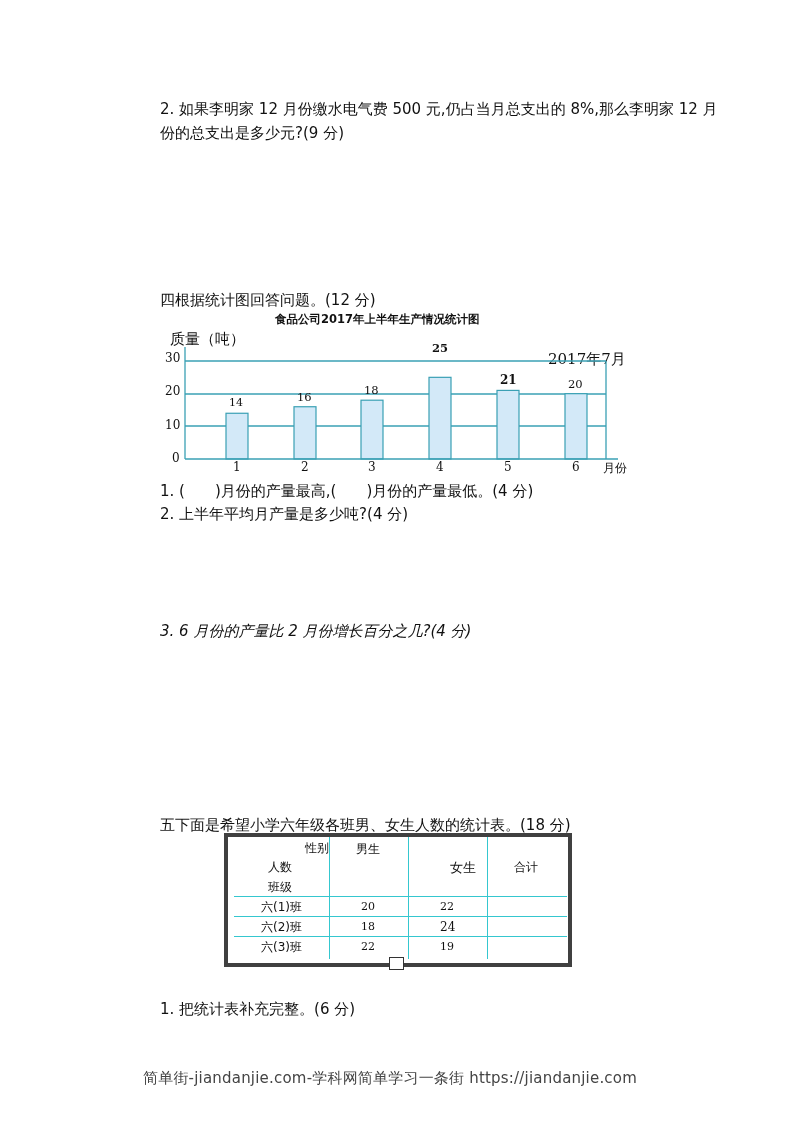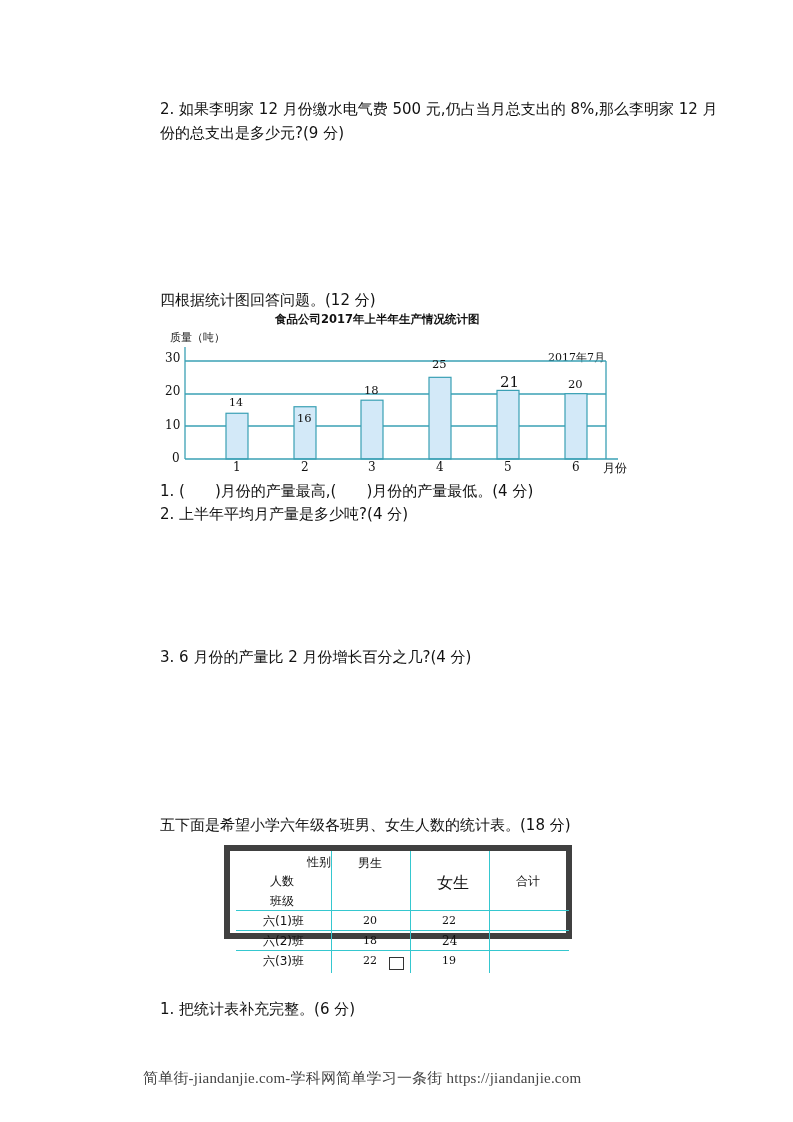--- a/index.html
+++ b/index.html
@@ -2,23 +2,23 @@
 <html><head>
 <meta charset="utf-8">
 <style>
   html, body { margin: 0; padding: 0; background: #ffffff; }
   body { width: 793px; height: 1122px; position: relative; overflow: hidden;
          font-family: "DejaVu Sans", "Liberation Sans", sans-serif; color: #111; }
   .abs { position: absolute; }
   .q { font-size: 15px; line-height: 24px; white-space: nowrap; margin-left: 40px; }
   .num { font-family: "DejaVu Serif", "Liberation Serif", serif; }
   .chart-title { font-size: 11.5px; font-weight: bold; white-space: nowrap; }
-  .small-serif { font-family: "DejaVu Serif", "Liberation Serif", serif; font-size: 11px; white-space: nowrap; }
+  .small-serif { font-family: "DejaVu Serif", "Liberation Serif", serif; font-size: 15px; white-space: nowrap; }
   .tick { font-family: "DejaVu Serif", "Liberation Serif", serif; font-size: 12px; }
-  .footer { font-size: 15px; color: #444; white-space: nowrap; letter-spacing: 0.2px; font-family: Liberation Serif, serif; }
+  .footer { font-size: 15px; color: #444; white-space: nowrap; letter-spacing: 0.2px; }
 </style>
 </head>
 <body>
 
 <div class="abs q" style="left:120px; top:97px;">2. 如果李明家 12 月份缴水电气费 500 元,仍占当月总支出的 8%,那么李明家 12 月</div>
 <div class="abs q" style="left:120px; top:121px;">份的总支出是多少元?(9 分)</div>
 
 <div class="abs q" style="left:120px; top:288px;">四根据统计图回答问题。(12 分)</div>
 
 <div class="abs chart-title" style="left:262px; top:312px;margin-left:13px;">食品公司2017年上半年生产情况统计图</div>
@@ -54,49 +54,49 @@
 <div class="abs tick" style="left:233px; top:460px;">1</div>
 <div class="abs tick" style="left:301px; top:460px;">2</div>
 <div class="abs tick" style="left:368px; top:460px;">3</div>
 <div class="abs tick" style="left:436px; top:460px;">4</div>
 <div class="abs tick" style="left:504px; top:460px;">5</div>
 <div class="abs tick" style="left:572px; top:460px;">6</div>
 <div class="abs small-serif" style="left:603px; top:460px; font-size:12px;">月份</div>
 
 <div id="bar-labels">
     <div class="abs tick" style="left: 229px; top: 396.267px; font-size: 11px;">14</div>
-    <div class="abs tick" style="left: 297px; top: 389.733px; font-size: 11.5px; margin-top: 21px;">16</div>
+    <div class="abs tick" style="left: 297px; top: 389.733px; font-size: 11.5px;">16</div>
     <div class="abs tick" style="left: 364px; top: 383.2px; font-size: 11.5px;">18</div>
-    <div class="abs tick" style="left: 432px; top: 357px; font-size: 11.5px;">25</div>
-    <div class="abs tick" style="left: 500px; top: 373.4px; font-size: 15px;">21</div>
+    <div class="abs tick" style="left: 432px; top: 341px; font-size: 11.5px; font-weight: bold;">25</div>
+    <div class="abs tick" style="left: 500px; top: 373.4px; font-size: 12px; font-weight: bold;">21</div>
     <div class="abs tick" style="left: 568px; top: 376.667px; font-size: 11.5px;">20</div>
   </div>
 
 <div class="abs q" style="left:120px; top:479px;">1. (　　)月份的产量最高,(　　)月份的产量最低。(4 分)</div>
 <div class="abs q" style="left:120px; top:502px;">2. 上半年平均月产量是多少吨?(4 分)</div>
-<div class="abs q" style="left:120px; top:645px;">3. 6 月份的产量比 2 月份增长百分之几?(4 分)</div>
+<div class="abs q" style="left:120px; top:619px;font-style:italic;">3. 6 月份的产量比 2 月份增长百分之几?(4 分)</div>
 
 <div class="abs q" style="left:120px; top:813px;">五下面是希望小学六年级各班男、女生人数的统计表。(18 分)</div>
 
-<div class="abs" style="left:224px; top:833px; width:348px; height:94px; border:6px solid #404040; box-sizing:border-box;margin-top:12px;">
+<div class="abs" style="left:224px; top:833px; width:348px; height:134px; border:4px solid #404040; box-sizing:border-box;">
 
   <div class="abs" style="left:101px; top:0; width:1px; height:122px; background:#35c7cf;"></div>
   <div class="abs" style="left:180px; top:0; width:1px; height:122px; background:#35c7cf;"></div>
   <div class="abs" style="left:259px; top:0; width:1px; height:122px; background:#35c7cf;"></div>
 
   <div class="abs" style="left:6px; top:59px; width:333px; height:1px; background:#35c7cf;"></div>
   <div class="abs" style="left:6px; top:79px; width:333px; height:1px; background:#35c7cf;"></div>
   <div class="abs" style="left:6px; top:99px; width:333px; height:1px; background:#35c7cf;"></div>
 
   <div class="abs" style="left:77px; top:3px; font-size:12px; white-space:nowrap;">性别</div>
   <div class="abs" style="left:40px; top:22px; font-size:12px; white-space:nowrap;">人数</div>
   <div class="abs" style="left:40px; top:42px; font-size:12px; white-space:nowrap;">班级</div>
 
   <div class="abs" style="left:128px; top:4px; font-size:12px;">男生</div>
-  <div class="abs" style="left:207px; top:22px; font-size:16px;">女生</div>
+  <div class="abs" style="left:222px; top:22px; font-size:13px;">女生</div>
   <div class="abs" style="left:286px; top:22px; font-size:12px;">合计</div>
 
   <div class="abs" style="left:33px; top:62px; font-size:12px; white-space:nowrap;">六(1)班</div>
   <div class="abs num" style="left:133px; top:63px; font-size:11px;">20</div>
   <div class="abs num" style="left:212px; top:63px; font-size:11px;">22</div>
   <div class="abs" style="left:262px; top:62px; width:74px; height:16px;"></div>
 
   <div class="abs" style="left:33px; top:82px; font-size:12px; white-space:nowrap;">六(2)班</div>
   <div class="abs num" style="left:133px; top:83px; font-size:11px;">18</div>
   <div class="abs num" style="left:212px; top:83px; font-size:12px;text-align:right;">24</div>

